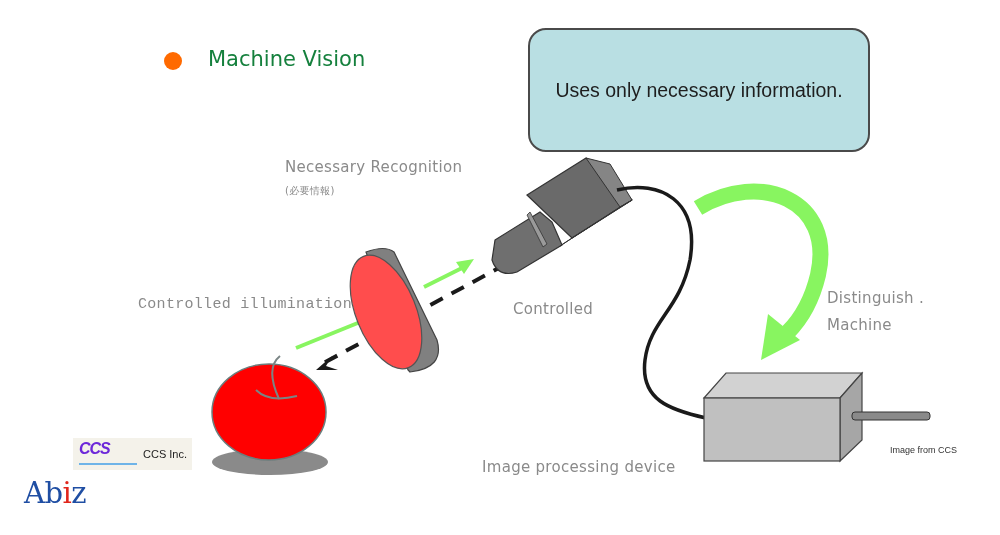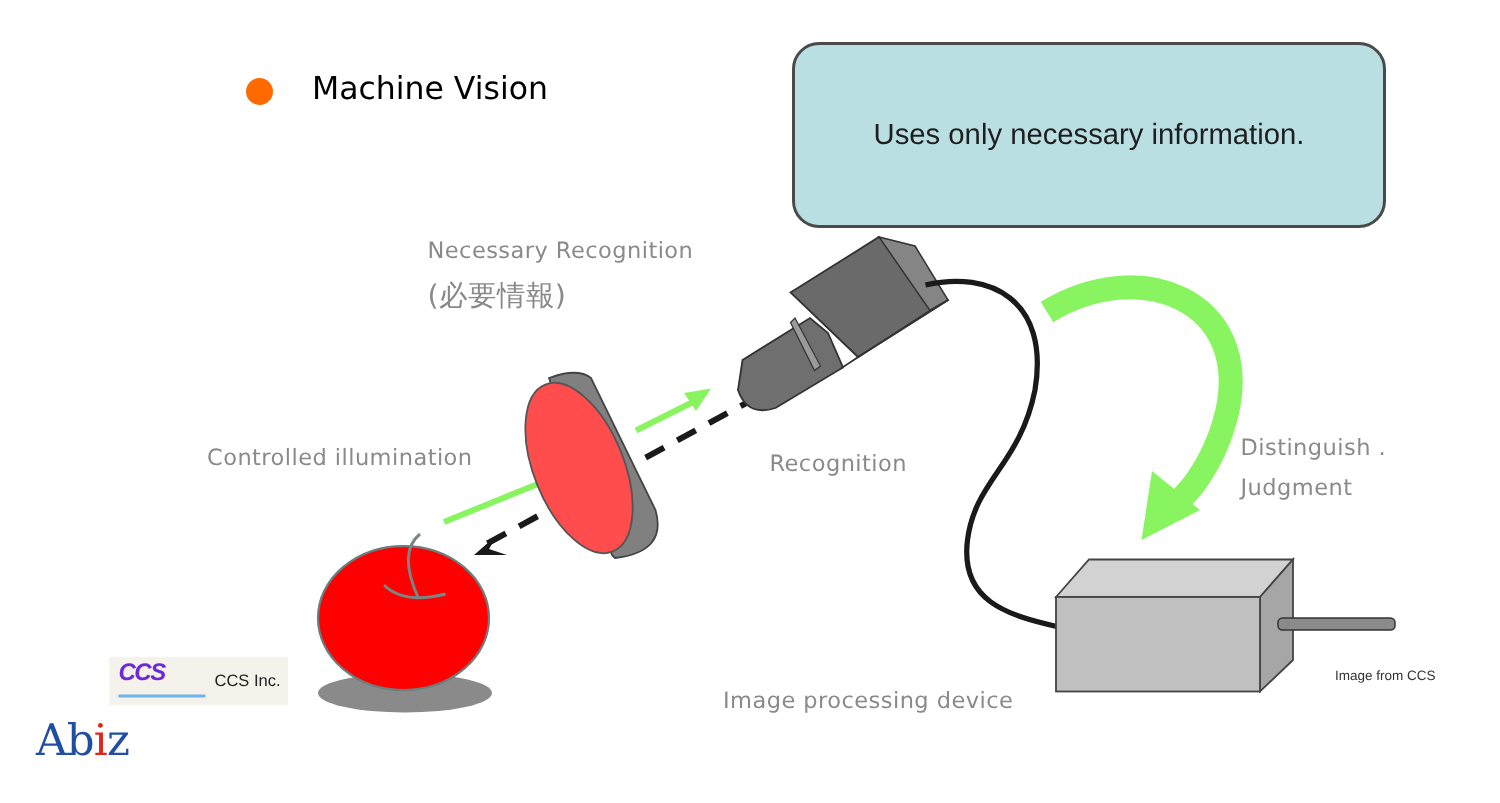--- a/index.html
+++ b/index.html
@@ -1,25 +1,25 @@
 <!DOCTYPE html>
 <html><head>
   <meta charset="utf-8">
   <style>
     html, body { margin:0; padding:0; background:#ffffff; }
     body { width:1000px; height:535px; position:relative; overflow:hidden; font-family:"DejaVu Sans", sans-serif; }
     .abs { position:absolute; }
     .label { color:#8a8a8a; font-size:15px; letter-spacing:0.3px; white-space:nowrap; }
     #title-dot { left:164px; top:52px; width:18px; height:18px; border-radius:50%; background:#ff6a00; }
-    #title-text { left:208px; top:47px; font-size:21px; color:#000000; }
-    #callout { left:528px; top:28px; width:396px; height:124px; background:#b9dfe3; border:2px solid #4a4a4a; border-radius:18px; box-sizing:border-box; display:flex; flex-direction:column; align-items:center; justify-content:center; }
+    #title-text { left:208px; top:47px; font-size:21px; color:#15803d; }
+    #callout { left:528px; top:28px; width:342px; height:124px; background:#b9dfe3; border:2px solid #4a4a4a; border-radius:18px; box-sizing:border-box; display:flex; flex-direction:column; align-items:center; justify-content:center; }
     #callout span { font-size:19.5px; color:#1e1e1e; line-height:33px; font-family:"Liberation Sans", sans-serif; }
     #lbl-necessary { left:285px; top:158px; font-size:15px; }
-    #lbl-necessary-jp { left:285px; top:184px; font-size:19px; }
-    #lbl-illum { left:138px; top:296px; }
+    #lbl-necessary-jp { left:285px; top:184px; font-size:10px; }
+    #lbl-illum { left:138px; top:296px;font-family:Liberation Mono, monospace; }
     #lbl-recog { left:513px; top:300px; }
     #lbl-dist { left:827px; top:289px; }
     #lbl-judg { left:827px; top:316px; }
     #lbl-ipd { left:482px; top:414px;margin-top:44px; }
     #lbl-credit { left:890px; top:445px; font-size:9px; color:#333; font-family:"Liberation Sans", sans-serif;text-align:center; }
     #ccs-logo { left:73px; top:438px; width:119px; height:32px; background:#f4f2ea; }
     #ccs-mark { position:absolute; left:6px; top:2px; font-family:"Liberation Sans", sans-serif; font-weight:bold; font-style:italic; font-size:16px; color:#6d28d9; letter-spacing:-1px; }
     #ccs-sub { position:absolute; left:6px; top:25px; width:58px; height:2px; background:#6fb4e8; }
     #ccs-name { position:absolute; left:70px; top:10px; font-family:"Liberation Sans", sans-serif; font-weight:normal; font-size:11px; color:#222; }
     #abiz { left:24px; top:476px; font-family:"DejaVu Serif", serif; font-weight:normal; font-size:29px; color:#1f4ea3; letter-spacing:-0.5px; }
@@ -82,23 +82,23 @@
 <div id="title-dot" class="abs"></div>
 <div id="title-text" class="abs">Machine Vision</div>
 
 <div id="callout" class="abs">
   <span>Uses only necessary information.</span>
 </div>
 
 <div id="lbl-necessary" class="abs label">Necessary Recognition</div>
 <div id="lbl-necessary-jp" class="abs label">(必要情報)</div>
 <div id="lbl-illum" class="abs label">Controlled illumination</div>
-<div id="lbl-recog" class="abs label">Recognition</div>
+<div id="lbl-recog" class="abs label">Controlled</div>
 <div id="lbl-dist" class="abs label">Distinguish .</div>
-<div id="lbl-judg" class="abs label">Judgment</div>
+<div id="lbl-judg" class="abs label">Machine</div>
 <div id="lbl-ipd" class="abs label">Image processing device</div>
 <div id="lbl-credit" class="abs">Image from CCS</div>
 
 <div id="ccs-logo" class="abs">
   <span id="ccs-mark">CCS</span>
   <span id="ccs-sub"></span>
   <span id="ccs-name">CCS Inc.</span>
 </div>
 
 <div id="abiz" class="abs"><span>Ab</span><span class="i">i</span><span>z</span></div>

